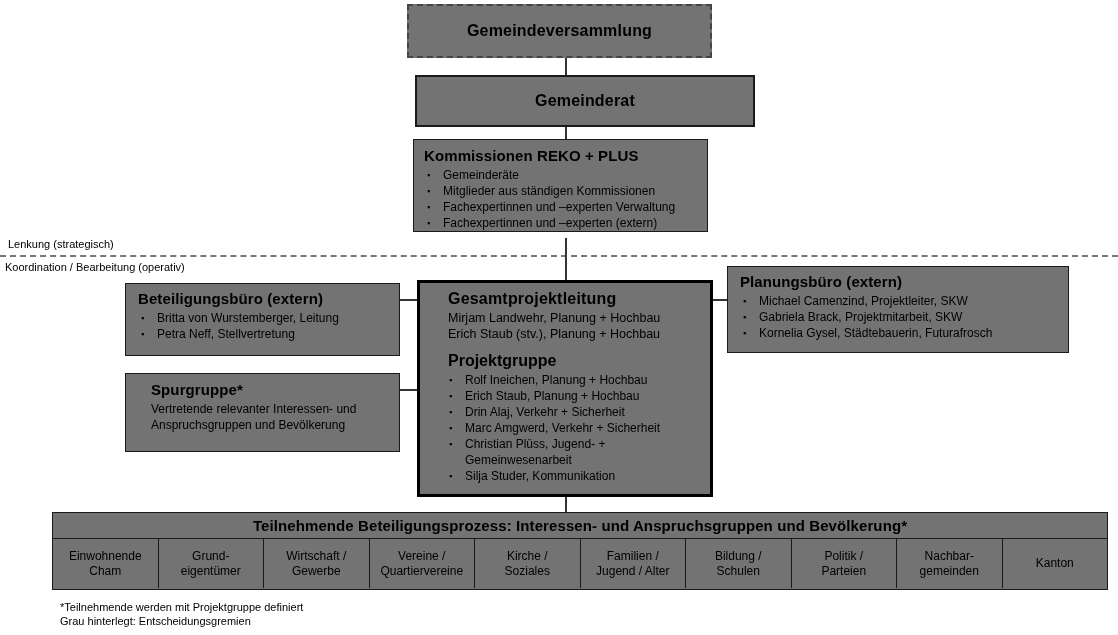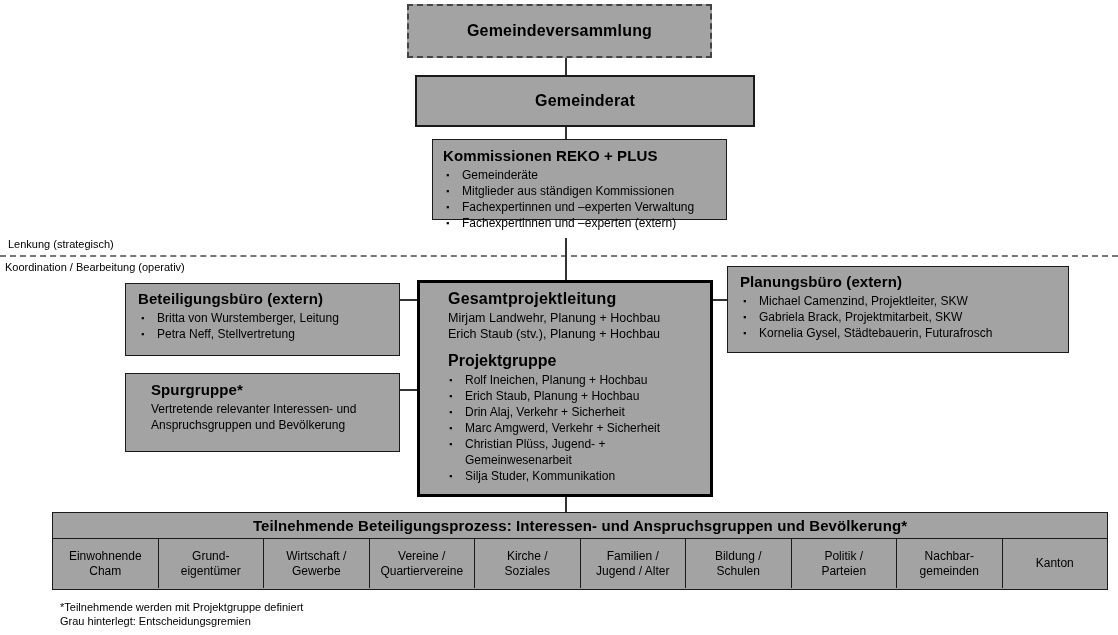--- a/index.html
+++ b/index.html
@@ -1,20 +1,20 @@
 <!DOCTYPE html>
 <html><head>
 <meta charset="utf-8">
 <style>
   * { margin:0; padding:0; box-sizing:border-box; }
   html,body { background:#fff; }
   body { font-family:"Liberation Sans", sans-serif; color:#000; }
   .canvas { position:relative; width:1118px; height:635px; background:#fff; overflow:hidden; }
 
-  .box { position:absolute; background:#a3a3a3; border:1.5px solid #1a1a1a; }
+  .box { position:absolute; background:#737373; border:1.5px solid #1a1a1a; }
   .box.dashed { border:2px dashed #444; }
   .box.thick { border:3px solid #000; }
   .box.center-title { display:flex; align-items:center; justify-content:center; }
 
   .big-title { font-size:16px; font-weight:bold; letter-spacing:.2px; }
   .box-title { font-size:15px; font-weight:bold; letter-spacing:.1px; margin-bottom:3px; }
 
   .bullets { list-style:none; }
   .bullets li { position:relative; font-size:12px; line-height:16px; padding-left:19px; white-space:pre-line; }
   .bullets li::before { content:"▪"; position:absolute; left:3px; top:0; font-size:9px; line-height:16px; }
@@ -24,21 +24,21 @@
 
   .level-label { position:absolute; font-size:11px; line-height:13px; }
   .sep-line { position:absolute; left:0; width:1118px; height:0; border-top:2px dashed #777; }
 
   .vline { position:absolute; width:2px; background:#333; }
   .hline { position:absolute; height:2px; background:#333; }
 
   
   #gv { left:407px; top:4px;  width:305px; height:54px; }
   #gr { left:415px; top:75px; width:340px; height:52px; border-width:2px; }
-  #ko { left:432px; top:139px; width:295px; height:81px; padding:7px 6px 0 10px; }
+  #ko { left:413px; top:139px; width:295px; height:93px; padding:7px 6px 0 10px; }
   #bb { left:125px; top:283px; width:275px; height:73px; padding:6px 6px 0 12px; }
   #sp { left:125px; top:373px; width:275px; height:79px; padding:7px 8px 0 25px; }
   #gp { left:417px; top:280px; width:296px; height:217px; padding:7px 4px 0 28px; }
   #gp .big-title { margin-bottom:2px; }
   #gp .subtitle { font-size:16px; font-weight:bold; margin-top:10px; margin-bottom:2px; }
   #gp .bullets li { padding-left:17px; }
   #gp .bullets li::before { left:1px; }
   #pb { left:727px; top:266px; width:342px; height:87px; padding:6px 4px 0 12px; }
 
   

